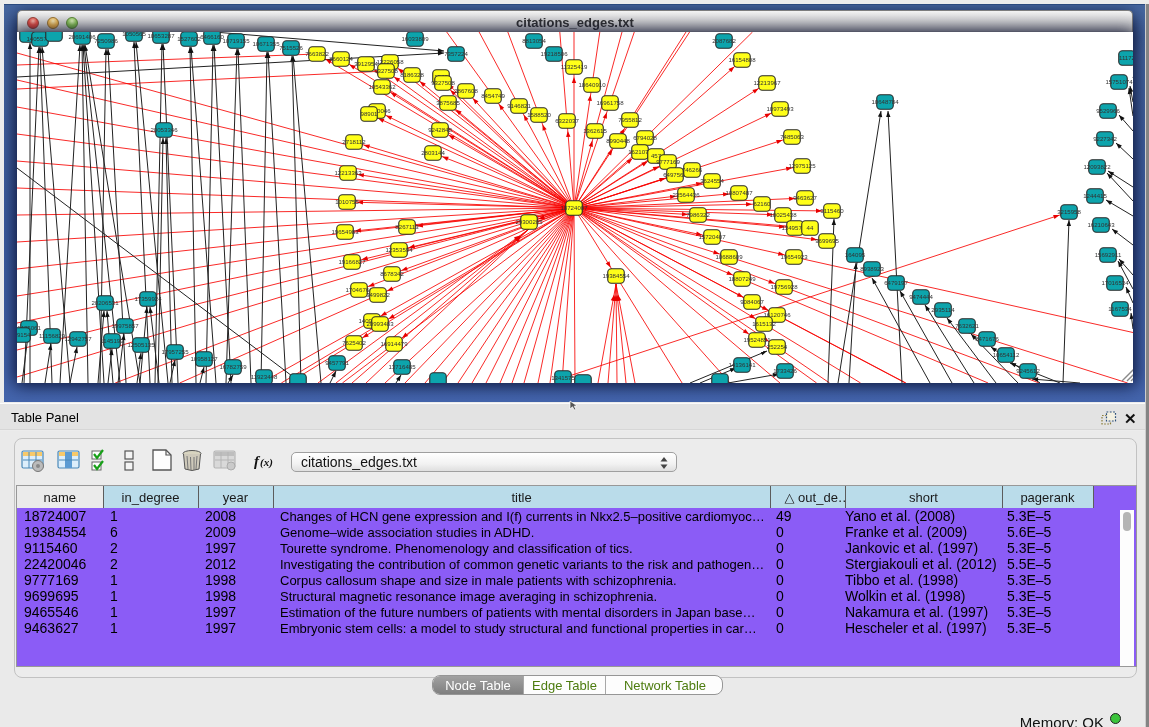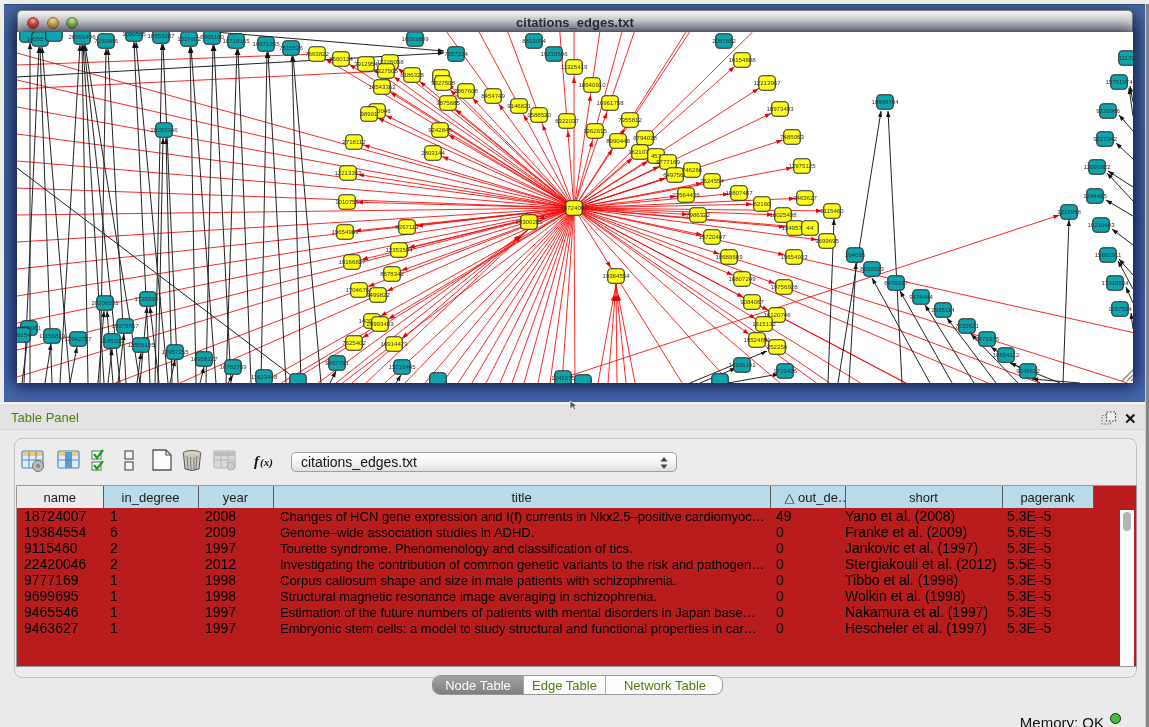--- a/index.html
+++ b/index.html
@@ -12,27 +12,27 @@
 .tl.r{left:9px;background:radial-gradient(circle at 50% 30%,#ffada0 8%,#ed5348 45%,#d33a30);border:1px solid #9e4238}
 .tl.y{left:29px;background:radial-gradient(circle at 50% 30%,#fee9ad 8%,#f2ba51 50%,#dd9b33);border:1px solid #9d7630}
 .tl.g{left:48px;background:radial-gradient(circle at 50% 30%,#d7f3b0 8%,#8cc956 50%,#6aa83c);border:1px solid #5e8c36}
 .canvas{position:absolute;left:13px;top:27px;width:1116px;height:351px;background:#fff;box-shadow:0 0 16px 2px rgba(4,10,40,.95)}
 svg.net{display:block}
 .re{stroke:#f80400;stroke-width:0.85}
 .bk{stroke:#222;stroke-width:1.0}
 .nl{font-size:6.1px;fill:#333;text-anchor:middle;font-family:"Liberation Sans",sans-serif}
 .gstrip{left:1145px;top:4px;width:4px;height:723px;background:#848484;border-left:1px solid #cdcdcd}
 .tphead{left:0;top:403px;width:1145px;height:27px;background:#e3e3e3;border-top:1px solid #fbfbfb;border-bottom:1px solid #d6d6d6}
-.tphead .t{position:absolute;left:11px;top:6px;font-size:13px;color:#4d7c0f}
+.tphead .t{position:absolute;left:11px;top:6px;font-size:13px;color:#000000}
 .cursor{left:568px;top:398px}
 .lower{left:0;top:431px;width:1145px;height:296px;background:#eaeaea}
 .panel{position:absolute;left:14px;top:7px;width:1123px;height:240px;background:#ececec;border:1px solid #c2c2c2;border-radius:8px}
 .combo{position:absolute;left:276px;top:13px;width:386px;height:20px;background:linear-gradient(180deg,#ffffff,#f2f2f2 60%,#dfdfdf);border:1px solid #9f9f9f;border-radius:5px;font-size:14px;color:#111;line-height:19px;padding-left:9px}
 .combo svg{position:absolute;right:6px;top:2px}
-.tbl{position:absolute;left:1px;top:46px;width:1121px;height:182px;background:#b91c1c;border:1px solid #989898;overflow:hidden}
+.tbl{position:absolute;left:1px;top:46px;width:1121px;height:182px;background:#8b5cf6;border:1px solid #989898;overflow:hidden}
 table{border-collapse:collapse;table-layout:fixed;width:1076px;font-size:14px;color:#000}
 th{height:22px;background:#badcea;border-right:1px solid #5c5c5c;font-weight:normal;font-size:13px;color:#1a1a1a;overflow:hidden;white-space:nowrap}
 th.c1{background:#ebebeb;border-left:none}
 td{height:16px;padding:0;overflow:hidden;white-space:nowrap}
 td.c1,td.c2,td.c3,td.c4{padding-left:7px}
 .c1{width:86px}.c2{width:95px}.c3{width:75px}.c4{width:497px}.c5{width:75px}.c6{width:157px}.c7{width:91px}
 td.c5{padding-left:6px}
 td.c4{font-size:13px}
 td.c6{text-align:left}
 td.c7{padding-left:5px}

